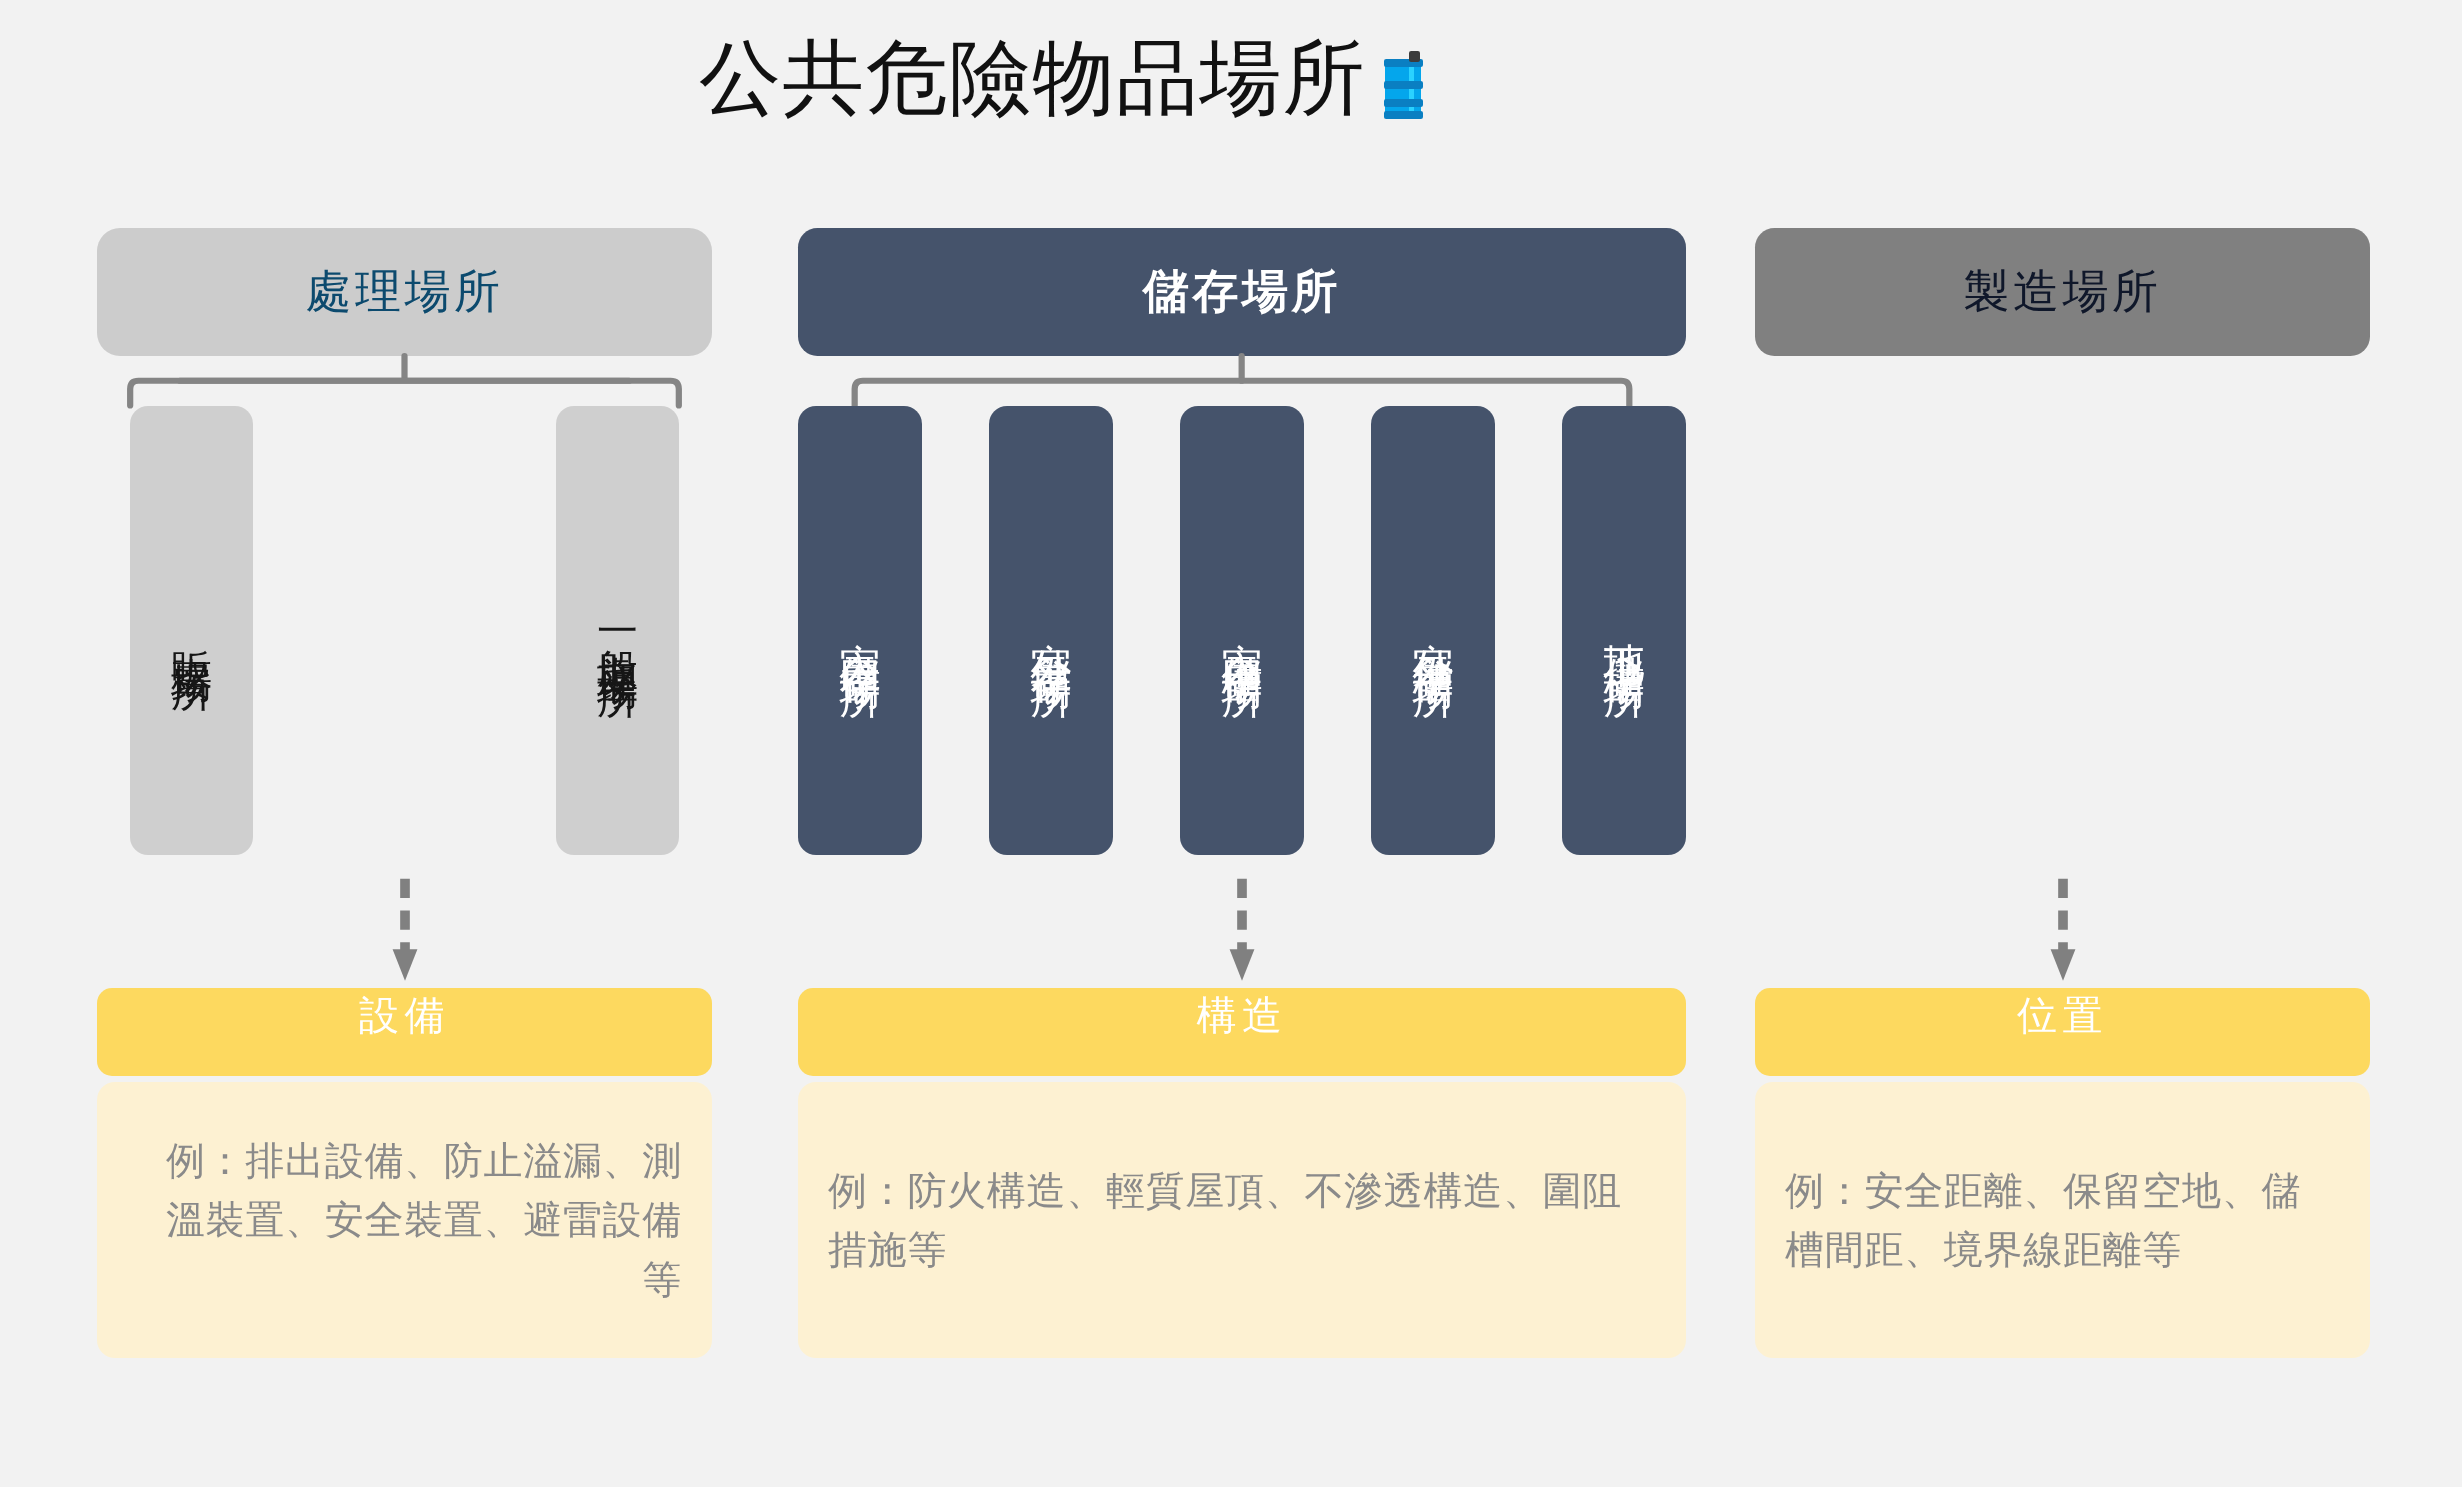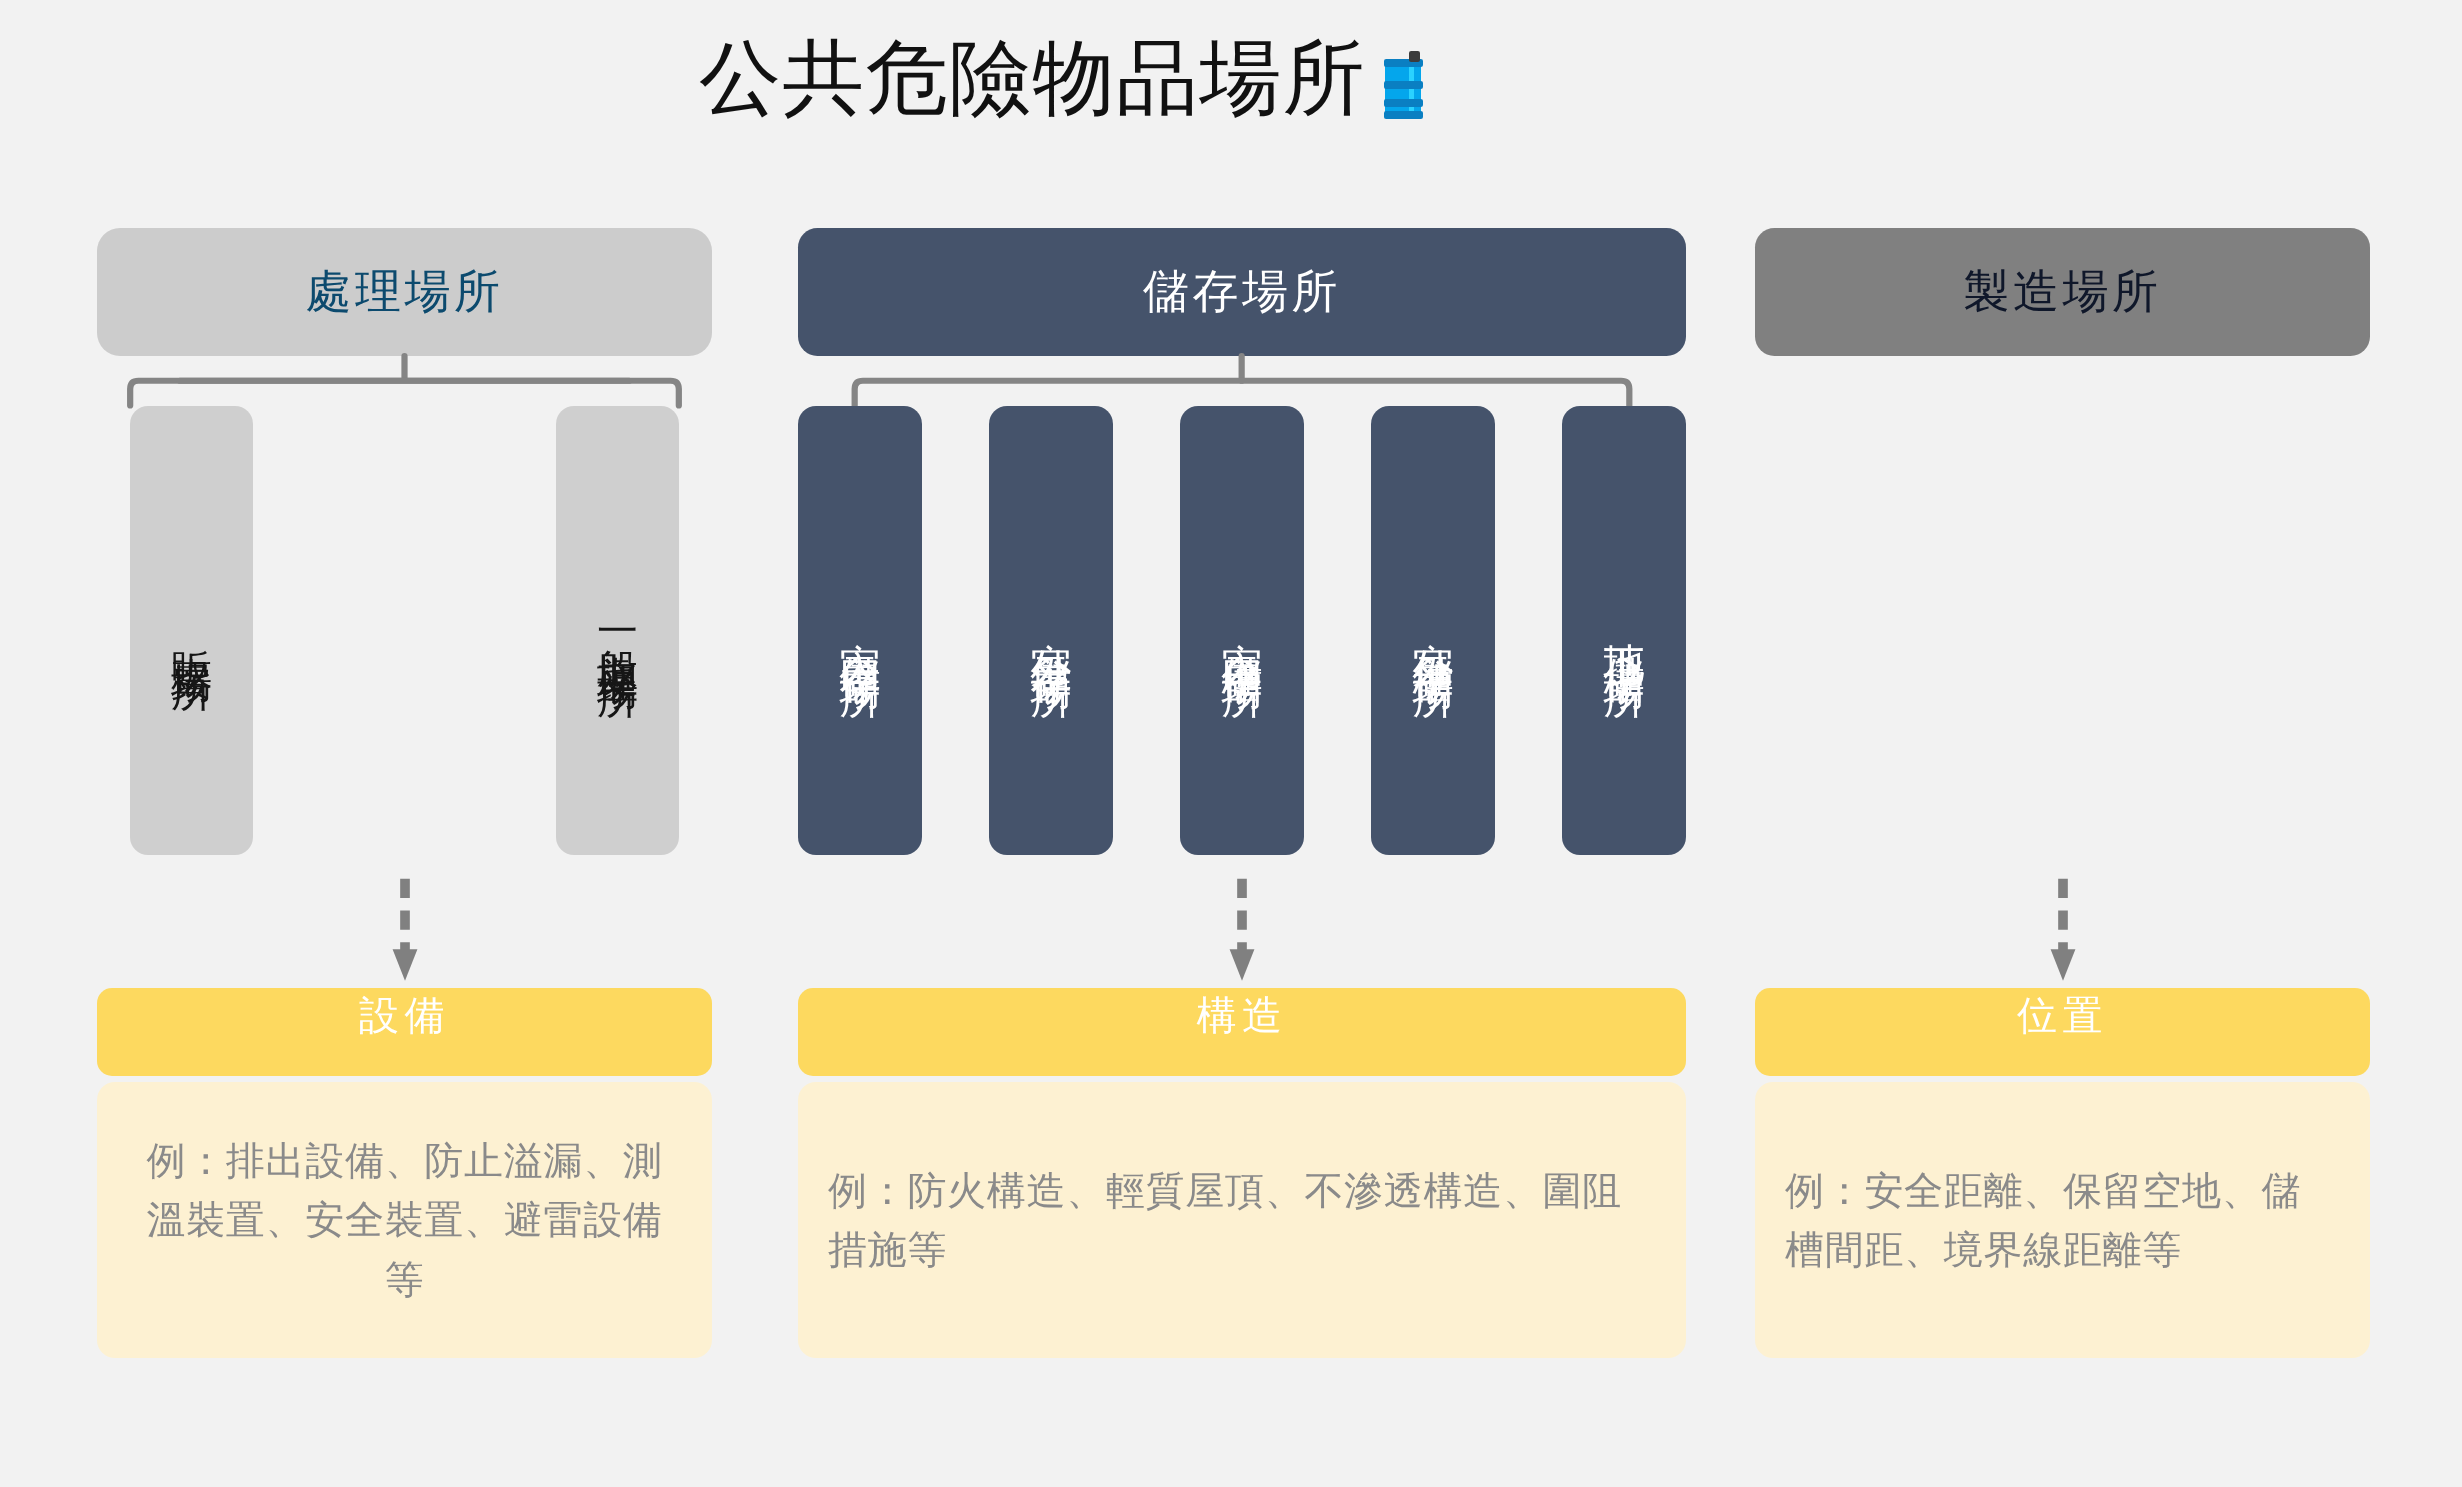--- a/index.html
+++ b/index.html
@@ -80,21 +80,21 @@
     height: 128px;
     border-radius: 19.4px;
     display: flex;
     align-items: center;
     justify-content: center;
     font-size: 46px;
     letter-spacing: 3.5px;
     box-sizing: border-box;
   }
   .header-box.gray-light { background: #cccccc; color: #0c4a6e; border-radius: 23px; }
-  .header-box.slate      { background: #45536b; color: #ffffff; }
+  .header-box.slate      { background: #45536b; color: #ffffff; font-weight: bold; }
   .header-box.gray-mid   { background: #808080; color: #0f172a; }
 
   
   .connector {
     position: absolute;
     top: 356px;
     left: 0;
     width: 100%;
     height: 77px;
     overflow: visible;
@@ -179,21 +179,21 @@
     box-sizing: border-box;
     padding: 11px 30px;
   }
   .attr-body .example-text {
     font-size: 39px;
     line-height: 1.52;
     color: #8a8a8a;
     text-align: left;
     letter-spacing: 0.7px;
   }
-  #col-1 .attr-body .example-text { text-align: center; }
+  #col-1 .attr-body .example-text { text-align: right; }
 </style>
 </head>
 <body>
 
 <div id="page-title">
   <span class="title-text">公共危險物品場所</span><span class="drum-icon">
     <span class="drum-body"></span>
     <span class="drum-stripe"></span>
     <span class="drum-band b1"></span>
     <span class="drum-band b2"></span>

